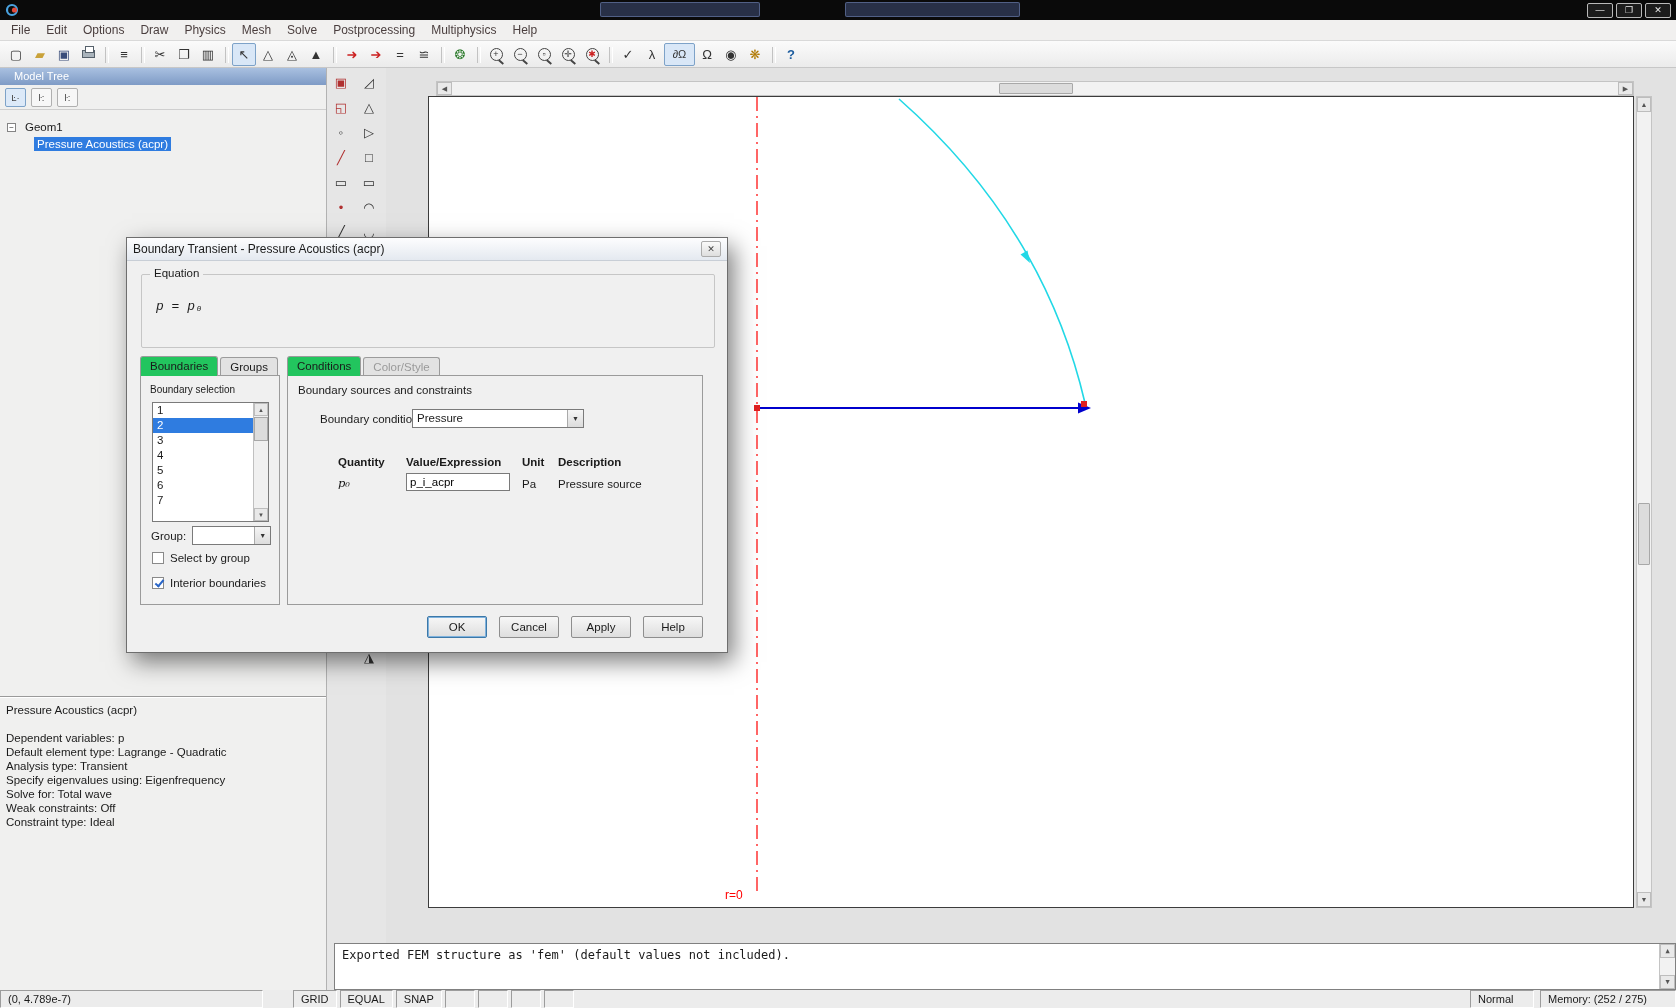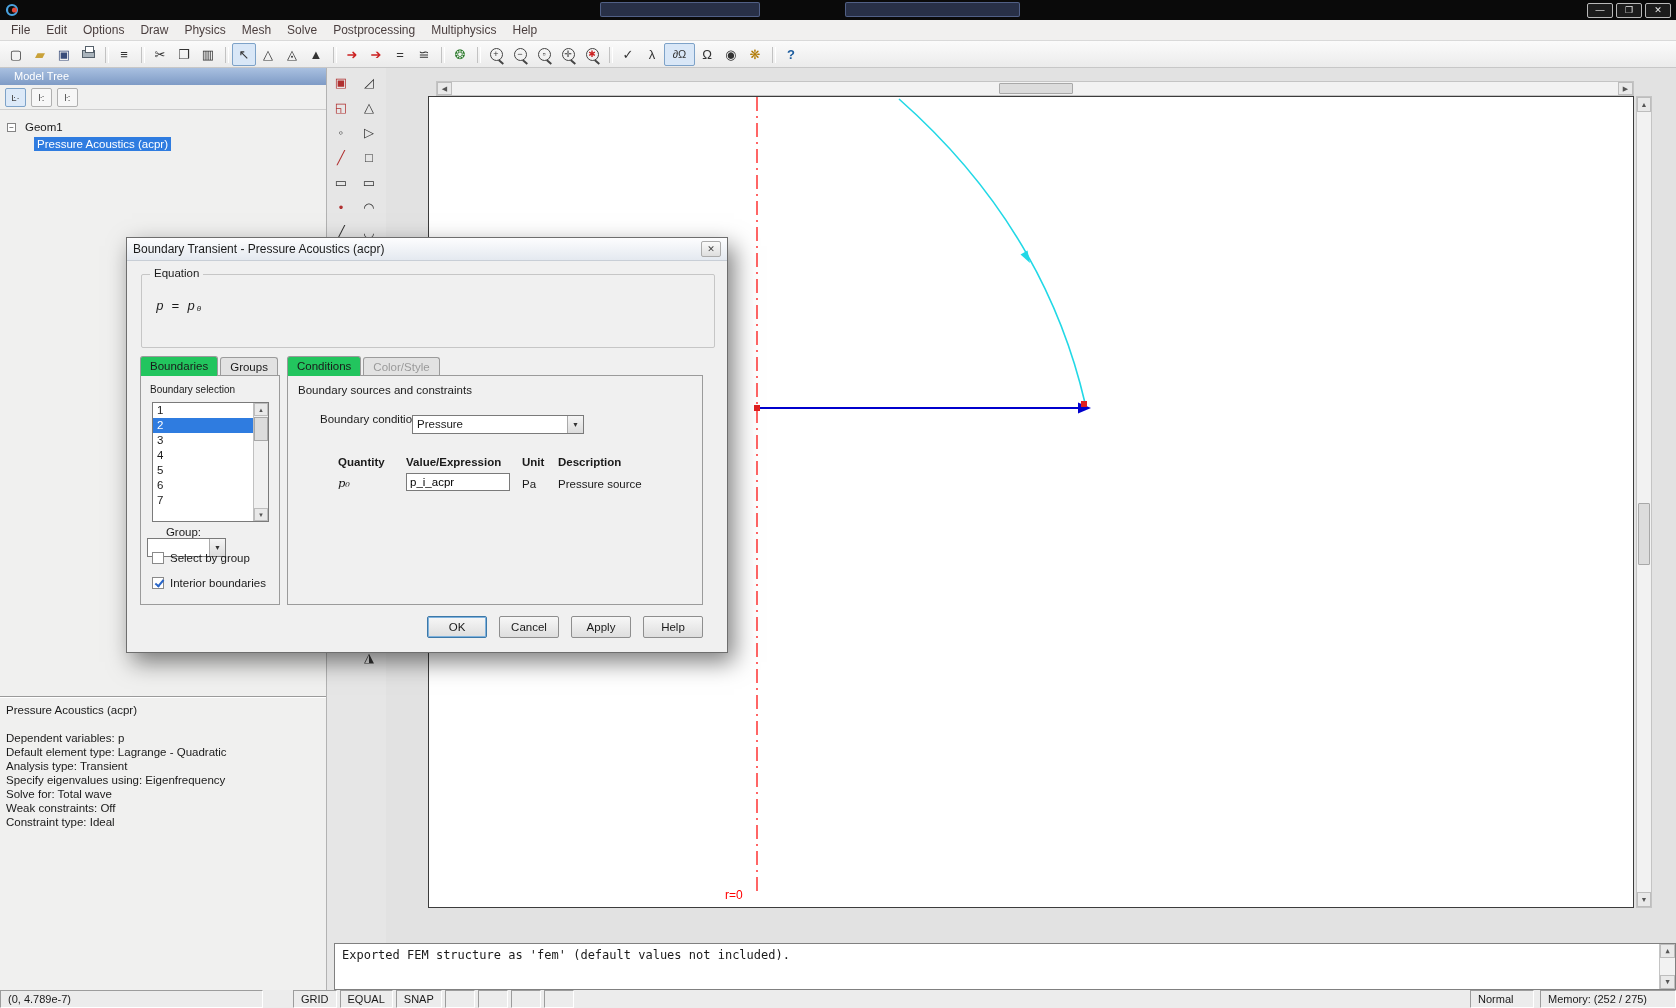--- a/index.html
+++ b/index.html
@@ -121,33 +121,33 @@
   #bs-label { position:absolute; left:9px; top:8px; font-size:10px; }
   #listbox { position:absolute; left:11px; top:26px; width:117px; height:120px; background:#fff; border:1px solid #7a7a7a; display:flex; }
   #lb-items { flex:1; overflow:hidden; }
   .lb-item { height:15px; line-height:15px; padding:0 4px; font-size:11.5px; }
   .lb-item.selected { background:#2f7ce0; color:#fff; }
   #lb-scroll { width:15px; background:#f0f0f0; border-left:1px solid #c0c0c0; position:relative; }
   #lb-scroll .arrow { position:absolute; left:0; right:0; height:13px; background:#e9e9e9; border:1px solid #bdbdbd;
                       font-size:6px; color:#555; display:flex; align-items:center; justify-content:center; }
   #lb-scroll .a-up { top:0; } #lb-scroll .a-down { bottom:0; }
   #lb-scroll .thumb { position:absolute; left:0; right:0; top:14px; height:24px; background:#dcdcdc; border:1px solid #a8a8a8; }
-  #group-row { position:absolute; left:0; top:150px; display:flex; align-items:center; font-size:11.5px;flex-direction:column; }
+  #group-row { position:absolute; left:10px; top:150px; display:flex; align-items:center; font-size:11.5px; }
   .combo { height:19px; border:1px solid #7a7a7a; background:#fff; display:flex; align-items:stretch; }
   .combo .combo-text { flex:1; padding:2px 4px; font-size:11.5px; overflow:hidden; white-space:nowrap; }
   .combo .combo-btn { width:16px; background:linear-gradient(#f5f5f5,#dcdcdc); border-left:1px solid #aaa;
                       font-size:7px; color:#333; display:flex; align-items:center; justify-content:center; }
   #group-combo { width:79px; margin-left:6px; }
   .cb-row { position:absolute; left:11px; display:flex; align-items:center; gap:6px; font-size:11.5px; }
   .cb { width:12px; height:12px; border:1px solid #8a8a8a; background:#fff; position:relative; flex:none; }
   .cb.checked::after { content:""; position:absolute; left:2px; top:2px; width:7px; height:3px;
                        border-left:2px solid #2a66c8; border-bottom:2px solid #2a66c8; transform:rotate(-50deg); }
   #src-label { position:absolute; left:10px; top:8px; font-size:11.5px; }
   #cond-row-label { position:absolute; left:32px; top:37px; font-size:11.5px; }
-  #cond-combo { position:absolute; left:124px; top:39px; width:172px; }
+  #cond-combo { position:absolute; left:124px; top:33px; width:172px; }
   .th { position:absolute; top:80px; font-weight:bold; font-size:11.5px; }
   .td { position:absolute; top:102px; font-size:11.5px; }
   #th-qty,#td-qty { left:50px; } #th-val { left:118px; } #th-unit,#td-unit { left:234px; } #th-desc,#td-desc { left:270px; }
   #td-qty { font-family:"DejaVu Serif",serif; font-style:italic; top:100px; }
   .val-input { position:absolute; left:118px; top:97px; width:104px; height:18px; border:1px solid #7a7a7a;
                font-size:11.5px; padding:0 3px; font-family:"Liberation Sans",sans-serif; }
   #dlg-buttons { position:absolute; left:300px; top:378px; display:flex; gap:12px; }
   .dlg-btn { width:60px; height:22px; background:linear-gradient(#f7f7f7,#dedede); border:1px solid #8e8e8e;
              border-radius:2px; font-size:11.5px; display:flex; align-items:center; justify-content:center; }
   .dlg-btn.default { border-color:#3c78a8; box-shadow:inset 0 0 0 1px #7fb2dd; }

